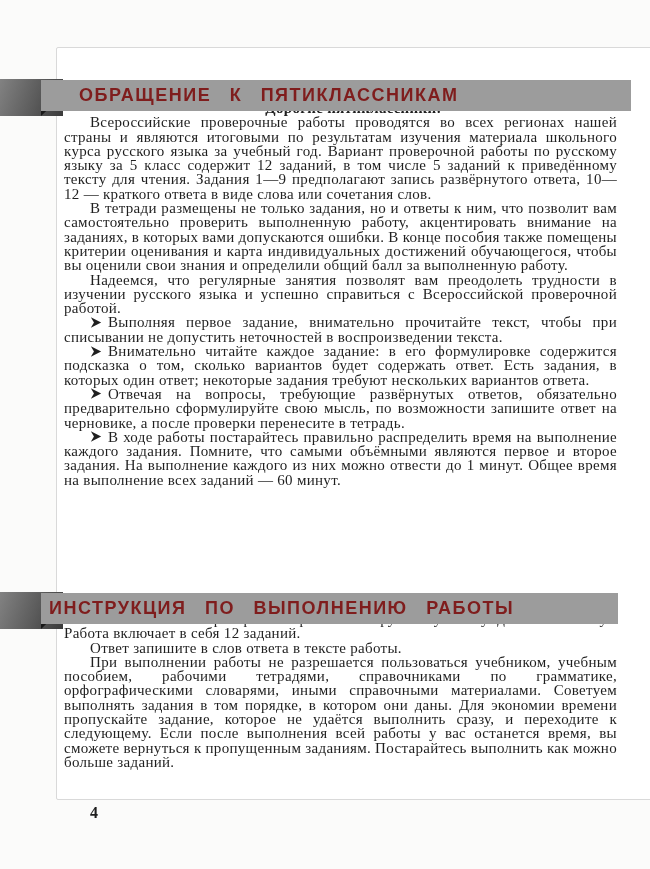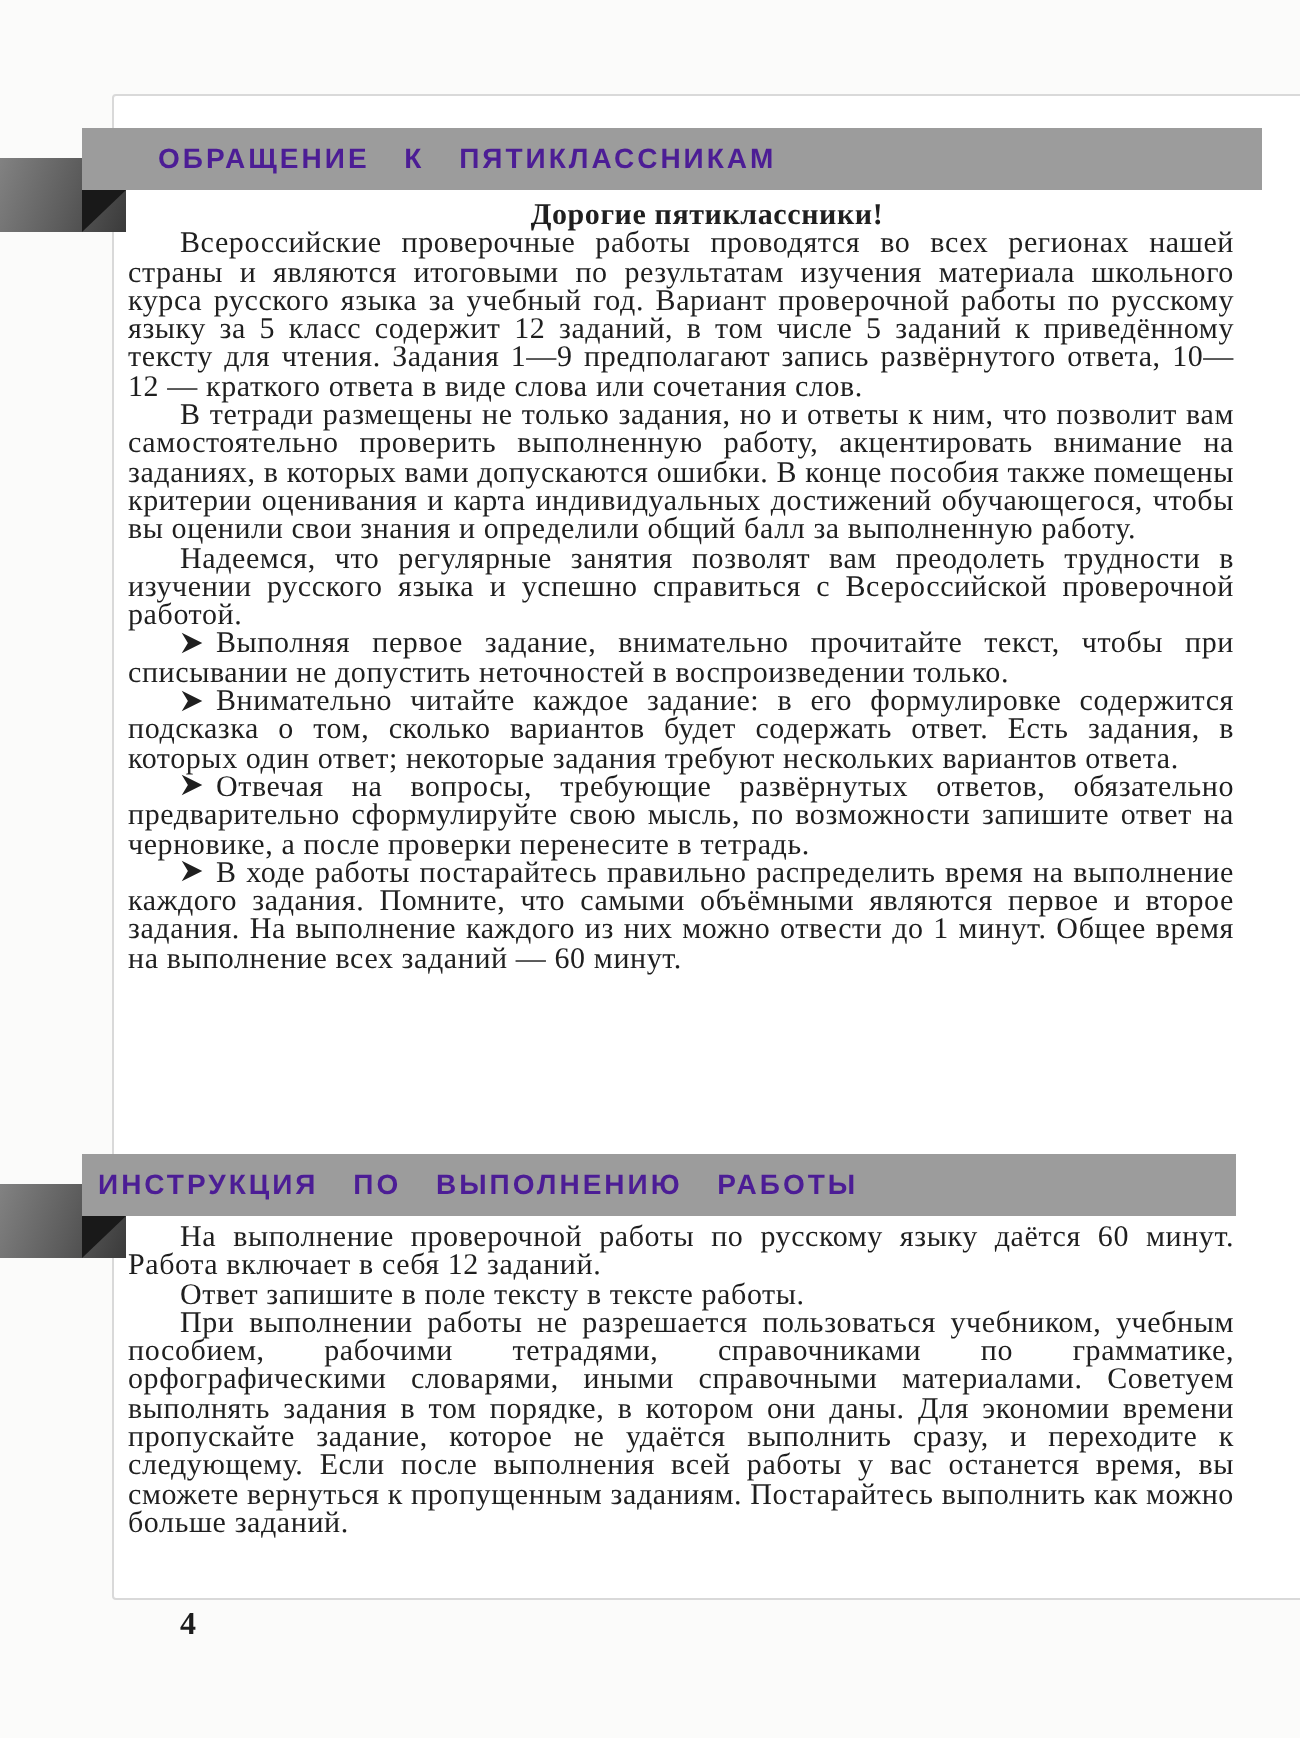--- a/index.html
+++ b/index.html
@@ -34,28 +34,28 @@
     z-index: 1;
   }
   .ribbon .fold {
     position: absolute; left: 41px; top: 31px;
     width: 22px; height: 21px;
     background: #191919;
     clip-path: polygon(0 0, 100% 0, 0 100%);
     z-index: 2;
   }
   .ribbon .bar {
-    position: absolute; left: 41px; top: 0;
+    position: absolute; left: 41px; top: 16px;
     width: 590px; height: 31px;
     background: #9c9c9c;
     z-index: 3;
-    color: #4c1d95;
+    color: #7f1d1d;
     font-family: "Liberation Sans", sans-serif;
     font-weight: bold;
-    font-size: 14px;
+    font-size: 18px;
     line-height: 31px;
     letter-spacing: 1.5px;
     word-spacing: 12px;
     white-space: nowrap;
     overflow: hidden;
   }
   .ribbon-1 .bar { padding-left: 38px; width: 552px; }
   .ribbon-2 .bar { padding-left: 8px; width: 569px; }
   
   .text-col {
@@ -102,21 +102,21 @@
 
   <div class="text-col sec-1">
     <p class="center-line salutation">Дорогие пятиклассники!</p>
     <p>Всероссийские проверочные работы проводятся во всех регионах нашей страны и являются итоговыми по результатам изучения материала школьного курса русского языка за учебный год. Вариант проверочной работы по русскому языку за 5 класс содержит 12 заданий, в том числе 5 заданий к приведённому тексту для чтения. Задания 1—9 предполагают запись развёрнутого ответа, 10—12 — краткого ответа в виде слова или сочетания слов.</p>
     <p>В тетради размещены не только задания, но и ответы к ним, что позволит вам самостоятельно проверить выполненную работу, акцентировать внимание на заданиях, в которых вами допускаются ошибки. В конце пособия также помещены критерии оценивания и карта индивидуальных достижений обучающегося, чтобы вы оценили свои знания и определили общий балл за выполненную работу.</p>
     <p>Надеемся, что регулярные занятия позволят вам преодолеть трудности в изучении русского языка и успешно справиться с Всероссийской проверочной работой.</p>
 
     <p class="tip">
       <svg class="tip-bullet" width="12" height="11" viewBox="0 0 14 12">
           <path d="M1 0 L13 6 L1 12 L4.6 6 Z" fill="#1f1f1f"></path>
-        </svg><span>Выполняя первое задание, внимательно прочитайте текст, чтобы при списывании не допустить неточностей в воспроизведении только.</span>
+        </svg><span>Выполняя первое задание, внимательно прочитайте текст, чтобы при списывании не допустить неточностей в воспроизведении текста.</span>
     </p>
     <p class="tip">
       <svg class="tip-bullet" width="12" height="11" viewBox="0 0 14 12">
           <path d="M1 0 L13 6 L1 12 L4.6 6 Z" fill="#1f1f1f"></path>
         </svg><span>Внимательно читайте каждое задание: в его формулировке содержится подсказка о том, сколько вариантов будет содержать ответ. Есть задания, в которых один ответ; некоторые задания требуют нескольких вариантов ответа.</span>
     </p>
     <p class="tip">
       <svg class="tip-bullet" width="12" height="11" viewBox="0 0 14 12">
           <path d="M1 0 L13 6 L1 12 L4.6 6 Z" fill="#1f1f1f"></path>
         </svg><span>Отвечая на вопросы, требующие развёрнутых ответов, обязательно предварительно сформулируйте свою мысль, по возможности запишите ответ на черновике, а после проверки перенесите в тетрадь.</span>
@@ -131,19 +131,19 @@
   <div class="ribbon ribbon-2">
     <div class="tail"></div>
     <div class="fold"></div>
     <div class="bar">
       <span>ИНСТРУКЦИЯ ПО ВЫПОЛНЕНИЮ РАБОТЫ</span>
     </div>
   </div>
 
   <div class="text-col sec-2">
     <p>На выполнение проверочной работы по русскому языку даётся 60 минут. Работа включает в себя 12 заданий.</p>
-    <p>Ответ запишите в поле тексту в тексте работы.</p>
+    <p>Ответ запишите в слов ответа в тексте работы.</p>
     <p>При выполнении работы не разрешается пользоваться учебником, учебным пособием, рабочими тетрадями, справочниками по грамматике, орфографическими словарями, иными справочными материалами. Советуем выполнять задания в том порядке, в котором они даны. Для экономии времени пропускайте задание, которое не удаётся выполнить сразу, и переходите к следующему. Если после выполнения всей работы у вас останется время, вы сможете вернуться к пропущенным заданиям. Постарайтесь выполнить как можно больше заданий.</p>
   </div>
 
   <div class="page-num">4</div>
 
 </div>
 
 </body></html>

